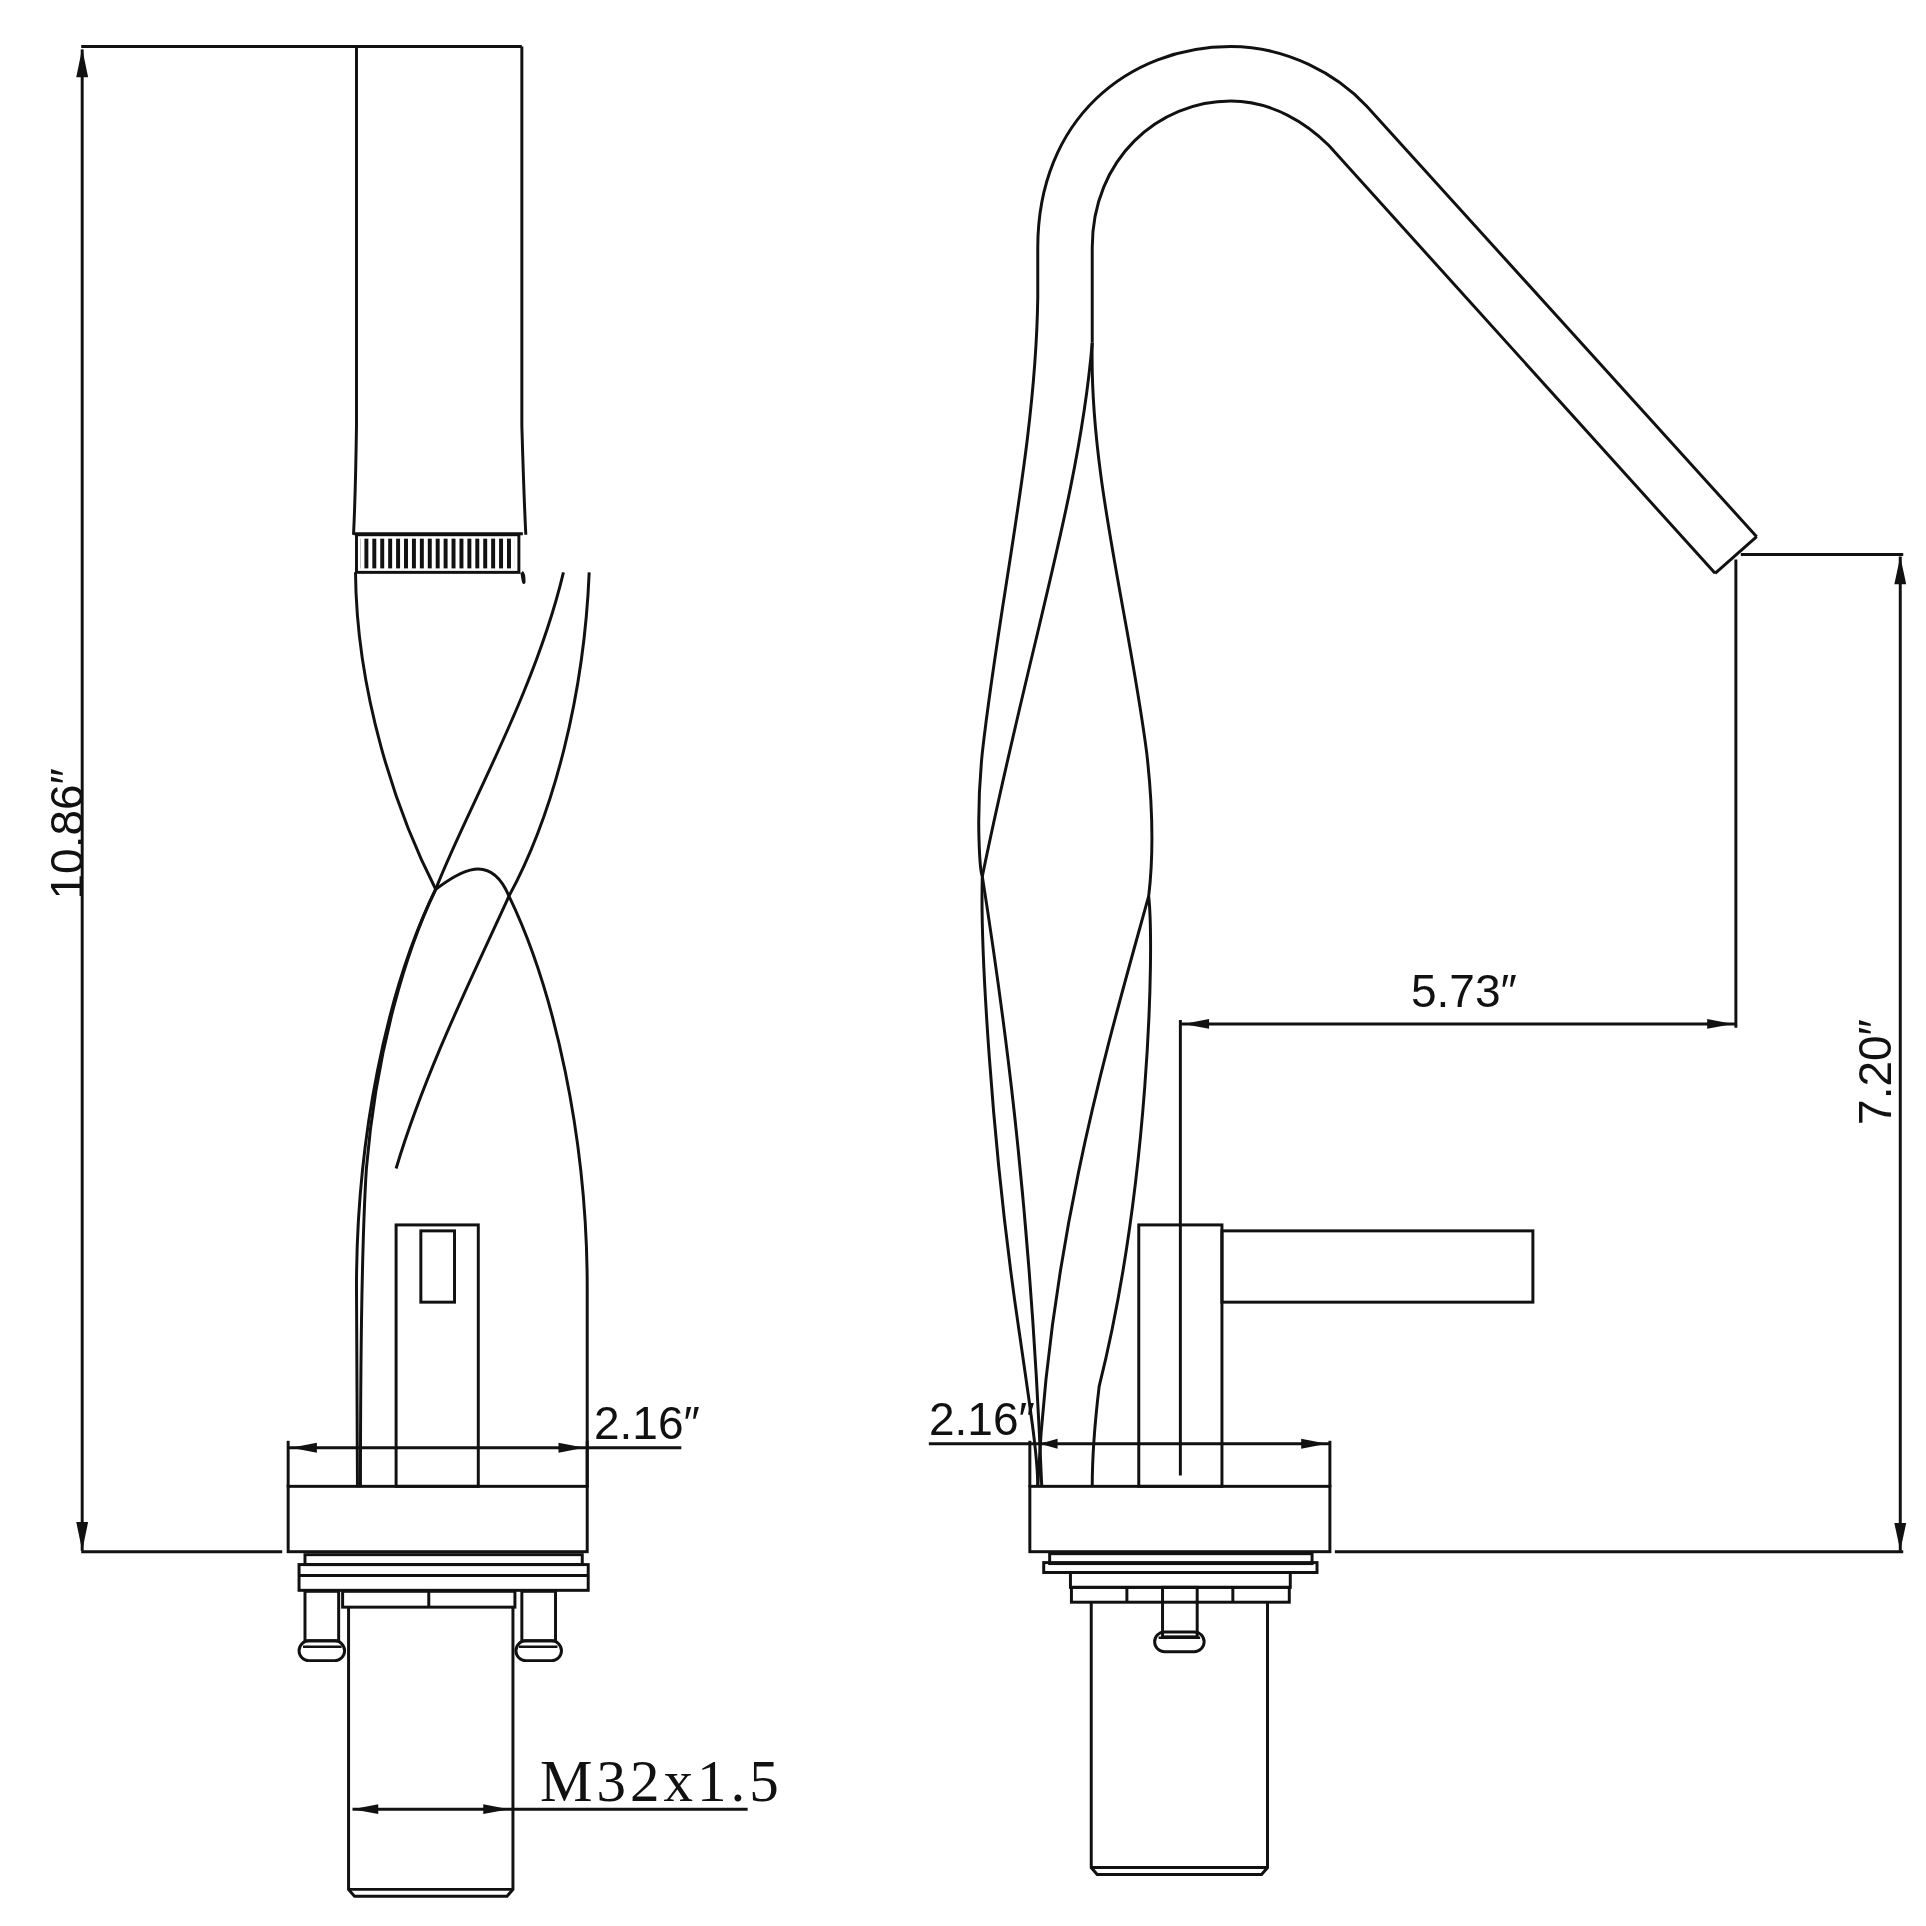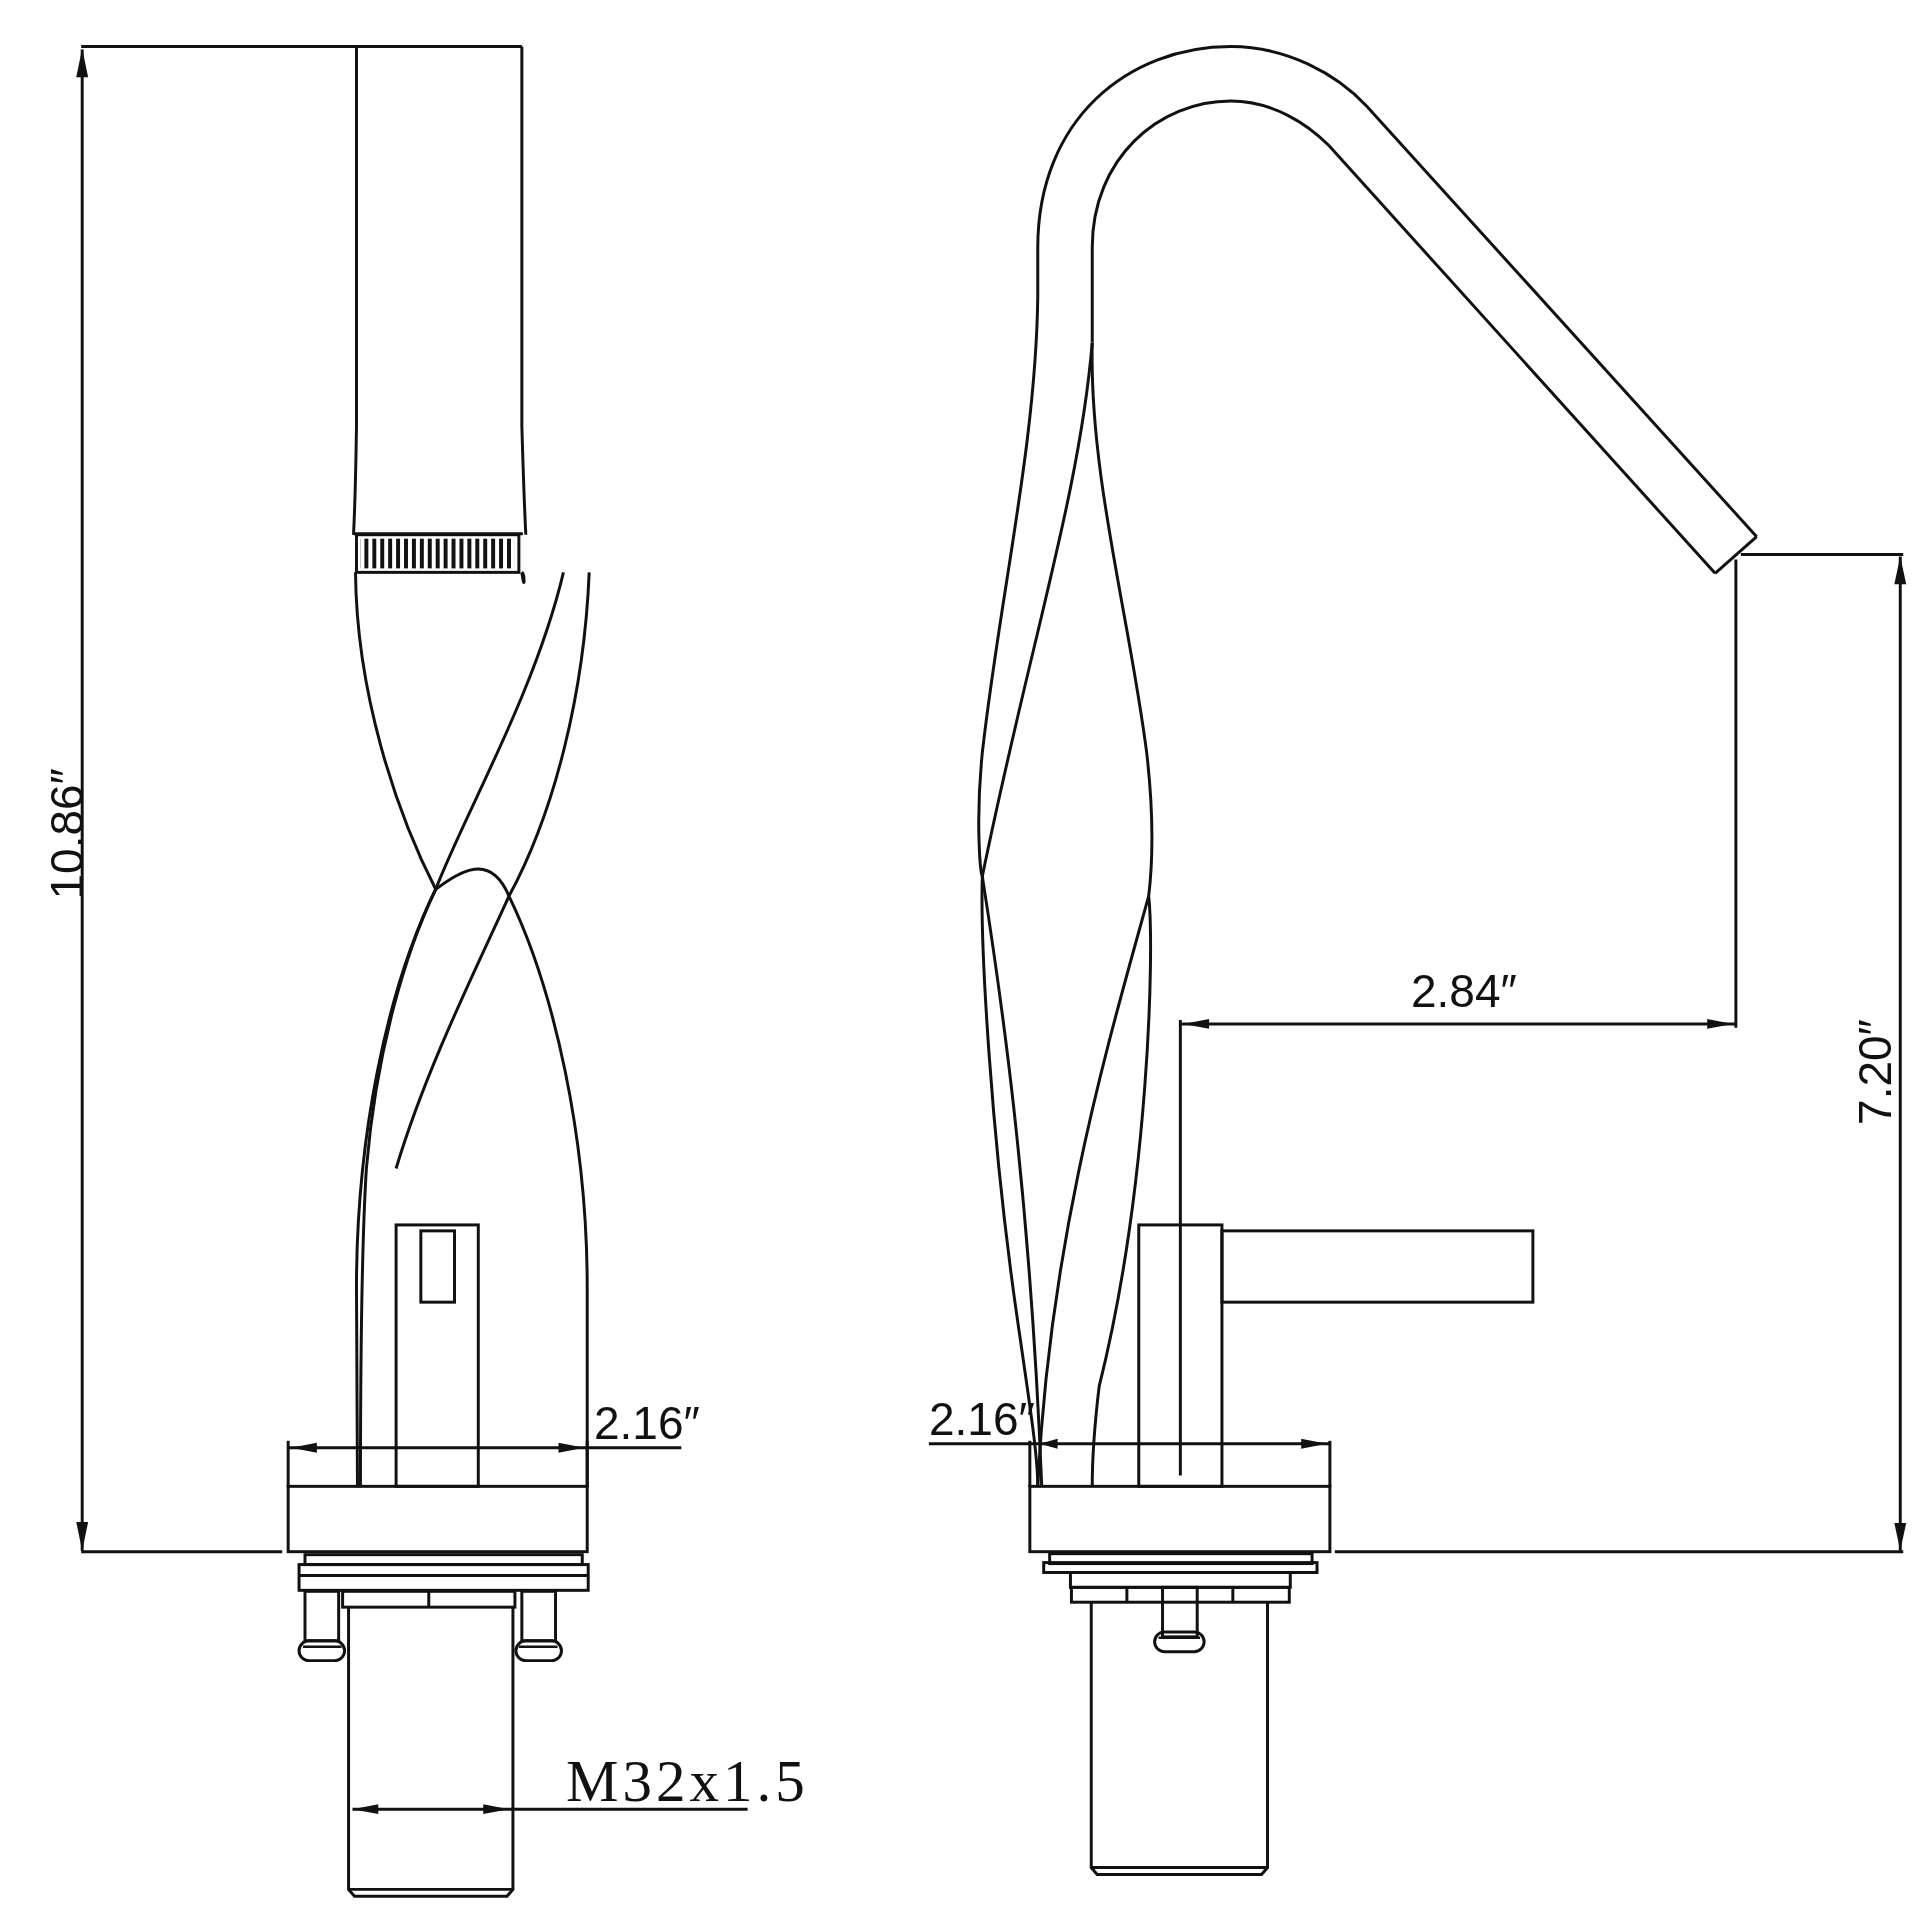--- a/index.html
+++ b/index.html
@@ -152,17 +152,17 @@
       <rect class="ln" x="1166" y="1648" width="50" height="20" rx="10"></rect>
       <line class="thin" x1="1170" y1="1654" x2="1212" y2="1654"></line>
       <path class="ln" d="M1102,1618 L1102,1886 L1108,1893 L1274,1893 L1280,1886 L1280,1618"></path>
       <line class="ln" x1="1102" y1="1886" x2="1280" y2="1886"></line>
     </g>
   </g>
 </svg>
 
 <div class="dim-label rot" style="left:12px; top:822px; width:109px; height:46px; text-align:center;">10.86″</div>
 <div class="dim-label" style="left:594px; top:1400px;">2.16″</div>
-<div class="dim-label serif" style="left:566px; top:1752px;">M32x1.5</div>
+<div class="dim-label serif" style="left:540px; top:1752px;">M32x1.5</div>
 <div class="dim-label" style="left:929px; top:1396px;">2.16″</div>
-<div class="dim-label" style="left:1411px; top:968px;">2.84″</div>
+<div class="dim-label" style="left:1411px; top:968px;">5.73″</div>
 <div class="dim-label rot" style="left:1820px; top:1049px; width:109px; height:46px; text-align:center;">7.20″</div>
 
 
 </body></html>

